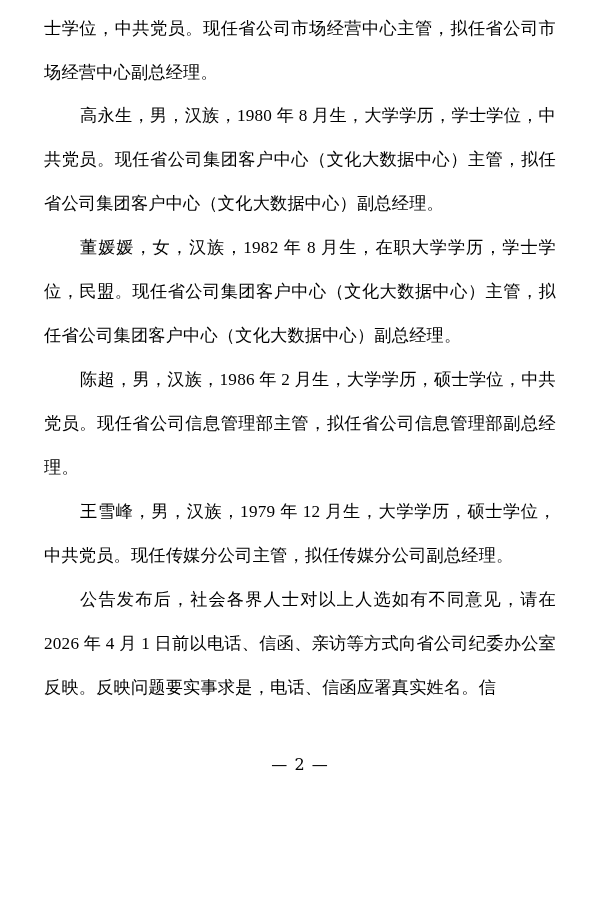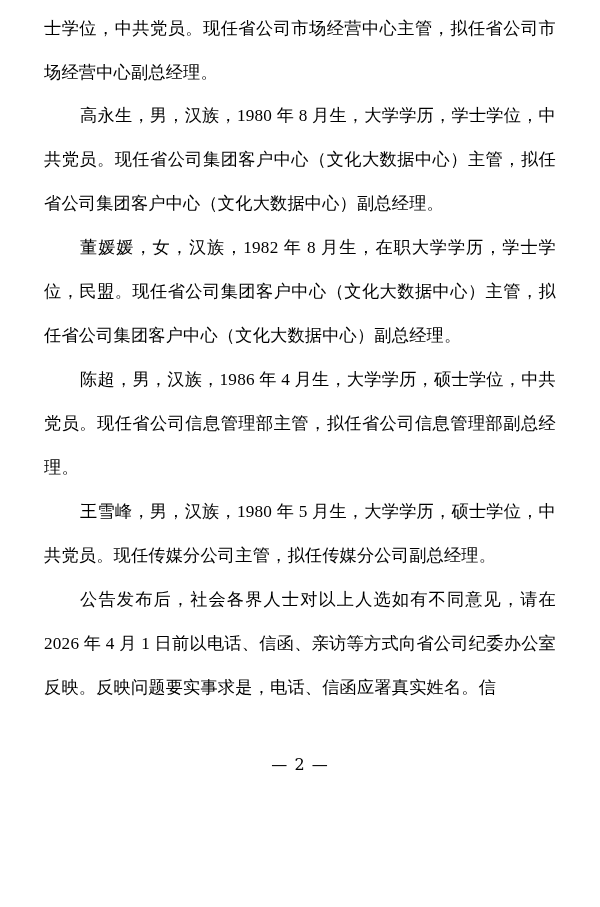--- a/index.html
+++ b/index.html
@@ -49,18 +49,18 @@
   }
 </style>
 </head>
 <body>
 
 <div class="page">
   <div class="body-text">
     <p class="para">士学位，中共党员。现任省公司市场经营中心主管，拟任省公司市场经营中心副总经理。</p>
     <p class="para indent">高永生，男，汉族，1980 年 8 月生，大学学历，学士学位，中共党员。现任省公司集团客户中心（文化大数据中心）主管，拟任省公司集团客户中心（文化大数据中心）副总经理。</p>
     <p class="para indent">董媛媛，女，汉族，1982 年 8 月生，在职大学学历，学士学位，民盟。现任省公司集团客户中心（文化大数据中心）主管，拟任省公司集团客户中心（文化大数据中心）副总经理。</p>
-    <p class="para indent">陈超，男，汉族，1986 年 4 月生，大学学历，硕士学位，中共党员。现任省公司信息管理部主管，拟任省公司信息管理部副总经理。</p>
-    <p class="para indent">王雪峰，男，汉族，1980 年 5 月生，大学学历，硕士学位，中共党员。现任传媒分公司主管，拟任传媒分公司副总经理。</p>
+    <p class="para indent">陈超，男，汉族，1986 年 2 月生，大学学历，硕士学位，中共党员。现任省公司信息管理部主管，拟任省公司信息管理部副总经理。</p>
+    <p class="para indent">王雪峰，男，汉族，1979 年 12 月生，大学学历，硕士学位，中共党员。现任传媒分公司主管，拟任传媒分公司副总经理。</p>
     <p class="para indent">公告发布后，社会各界人士对以上人选如有不同意见，请在 2026 年 4 月 1 日前以电话、信函、亲访等方式向省公司纪委办公室反映。反映问题要实事求是，电话、信函应署真实姓名。信</p>
   </div>
   <div class="footer">— 2 —</div>
 </div>
 
 </body></html>

